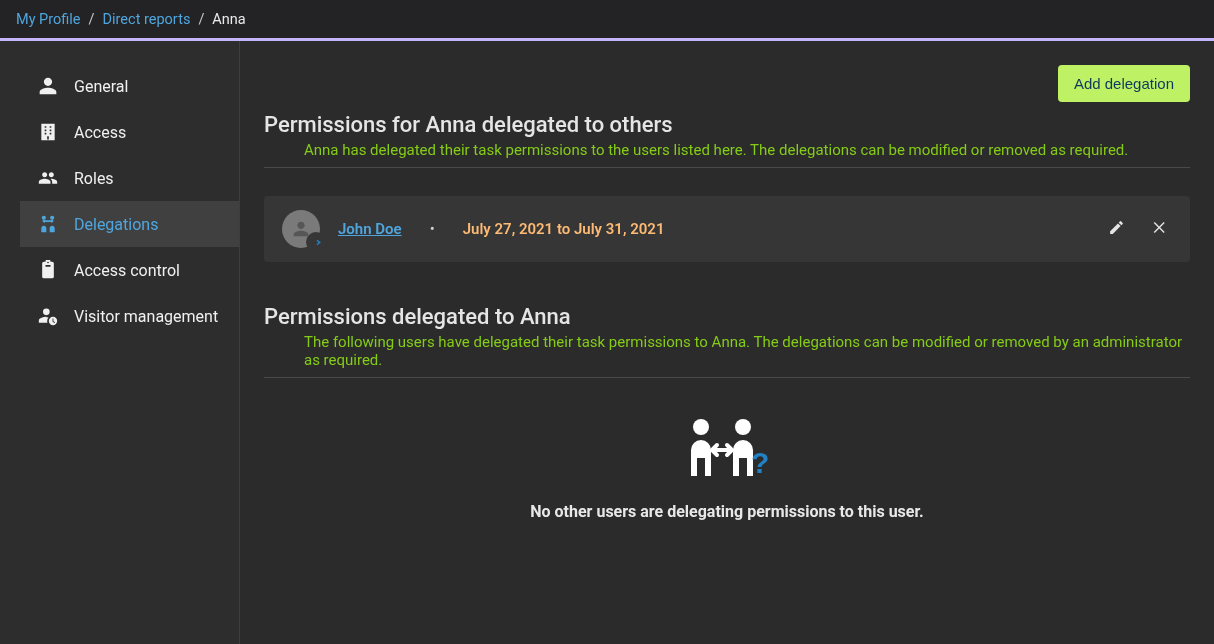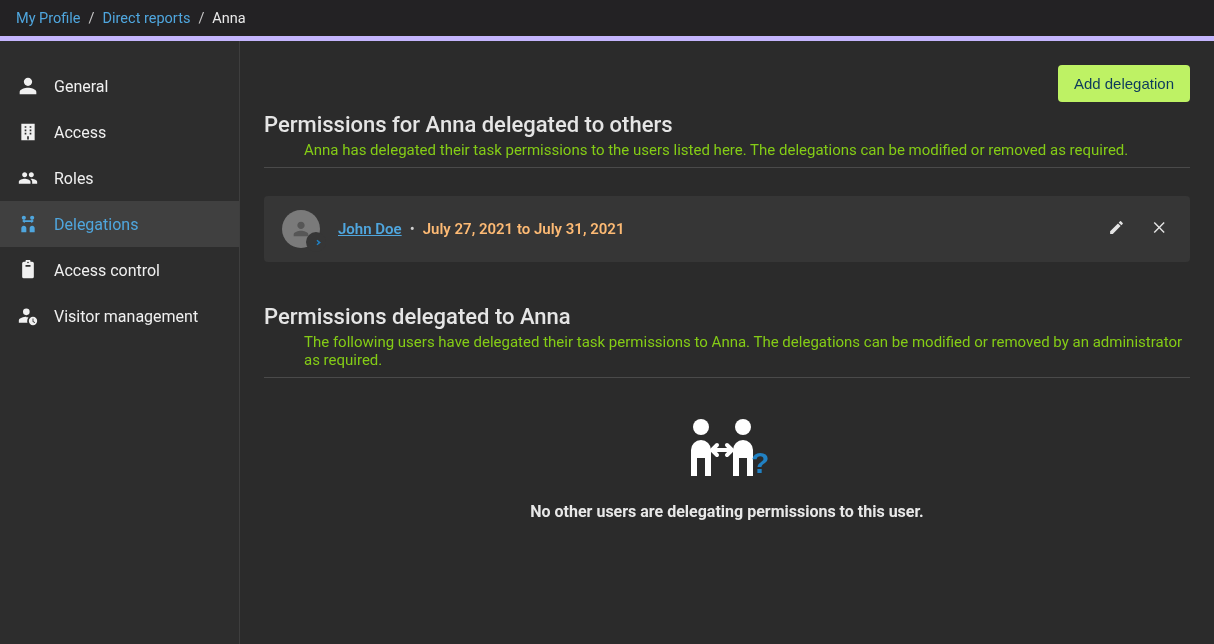--- a/index.html
+++ b/index.html
@@ -3,21 +3,21 @@
 <meta charset="utf-8">
 <style>
   * { box-sizing: border-box; margin: 0; padding: 0; }
   html, body { width: 1214px; height: 644px; overflow: hidden; }
   body { background: #2b2b2b; font-family: -apple-system, "Segoe UI", Roboto, Arial, sans-serif; color: #e4e4e4; }
 
   
   .breadcrumb {
     height: 41px;
     background: #232224;
-    border-bottom: 5px solid #c4b5fd;
+    border-bottom: 3px solid #c4b5fd;
     display: flex; align-items: center;
     padding: 0 16px;
     font-size: 14.5px;
   }
   .breadcrumb a { color: #4fa6de; text-decoration: none; }
   .breadcrumb .sep { color: #c7c7c7; margin: 0 8px; }
   .breadcrumb .current { color: #e9e9e9; }
 
   .layout { display: flex; height: calc(100% - 41px); }
 
@@ -25,20 +25,21 @@
   .sidebar {
     width: 240px; background: #2d2d2d;
     border-right: 1px solid #3e3e3e;
     padding-top: 22px;
   }
   .nav-item {
     display: flex; align-items: center;
     height: 46px; padding: 0 18px;
     color: #f0f0f0; font-size: 16px;
     cursor: pointer;
+    margin-left: 20px;
   }
   .nav-item.active { background: #404040; color: #4fa6de; }
   .nav-item .icon { width: 26px; display:flex; align-items:center; }
   .nav-item .label { margin-left: 10px; }
   .nav-item svg { fill: #f0f0f0; width: 20px; height: 20px; }
   .nav-item.active svg { fill: #4fa6de; }
 
   
   .main { flex: 1; padding: 24px; overflow-y: auto; position: relative; }
   .topbar { display: flex; justify-content: flex-end; margin-bottom: 10px; }
@@ -65,21 +66,21 @@
     display:flex; align-items:center; justify-content:center;
   }
   .avatar svg { width: 22px; height: 22px; fill: #565656; }
   .avatar-badge {
     position: absolute; right: -6px; bottom: -4px;
     width: 20px; height: 20px; border-radius: 50%;
     background: #363636; display:flex; align-items:center; justify-content:center;
   }
   .avatar-badge svg{ width:15px; height:15px; fill:#2181c3;}
   .card-body { margin-left: 18px; flex: 1; }
-  .card-line1 { display: flex; align-items: center; font-size: 15px; }
+  .card-line1 { display: flex; align-items: center; font-size: 15px; gap: 20px; }
   .card-line1 .name { color: #4fa6de; font-weight: 600; }
   .card-line1 .dot { color: #cfcfcf; margin: 0 8px; }
   .card-line1 .dates { color: #fdba74; font-weight: 600; }
   .card-line2 { display: flex; align-items: center; margin-top: 4px; color: #c8c8c8; font-style: italic; font-size: 14.5px; }
   .card-line2 .note-icon { width: 13px; height: 13px; margin-right: 6px; fill: #b3b3b3; flex-shrink:0; }
   .card-actions { display: flex; gap: 18px; }
   .icon-btn { background: none; border: none; cursor: pointer; color: #e4e4e4; padding:4px;}
   .icon-btn svg { width: 17px; height: 17px; fill: #e4e4e4; }
 
   

